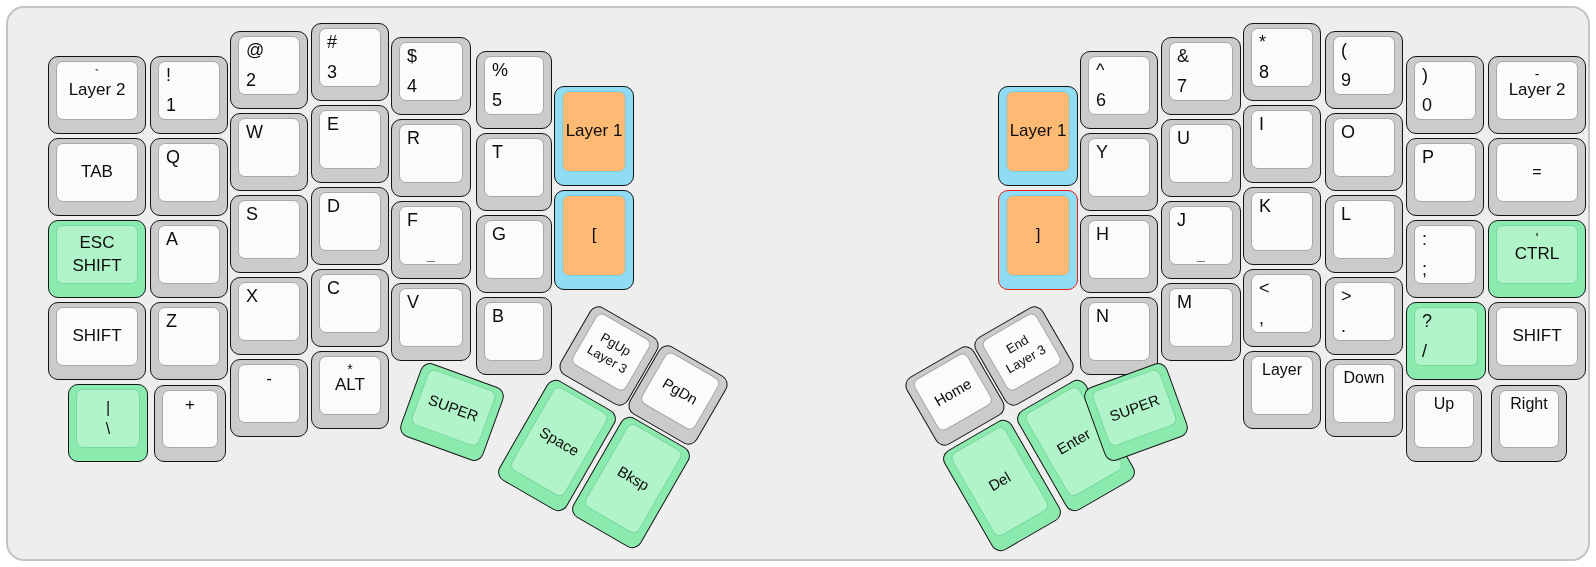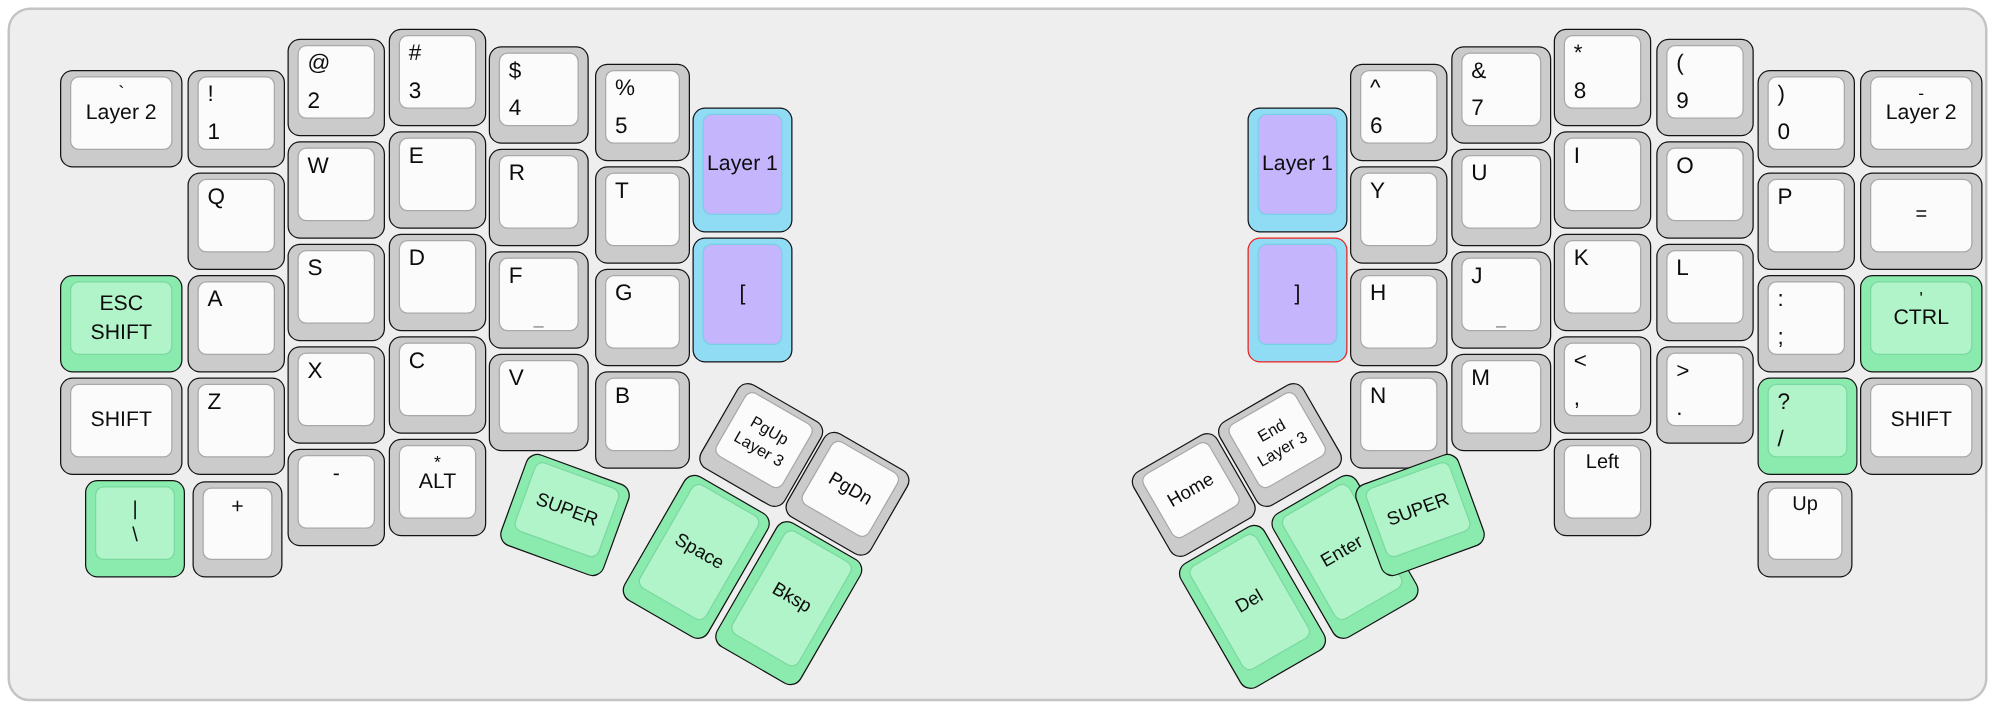--- a/index.html
+++ b/index.html
@@ -17,40 +17,45 @@
     background:#cbcbcb; border:1.5px solid #141414; border-radius:10px;
   }
   .key.green { background:#8beaae; }
   .key.blue  { background:#8fdcf4; }
   .key.sel   { border-color:#f21d1d; }
   .key-top {
     position:absolute; left:7px; right:7px; top:4px; bottom:13px;
     background:#fbfbfb; border:1px solid #a8a8a8; border-radius:7px;
   }
   .key.green .key-top { background:#b1f4c9; border-color:#7bd9a0; }
-  .key.blue  .key-top { background:#c4b5fd; border-color:#79cfe5; }
+  .key.blue  .key-top { background:#fdba74; border-color:#79cfe5; }
   .lbl { position:absolute; color:#0c0c0c; white-space:pre-line; line-height:1.3; }
   .lbl-tl { top:2px;  left:7px; font-size:18px; }
   .lbl-bl { bottom:2px; left:7px; font-size:18px; }
   .lbl-ct { top:3px; left:0; right:0; text-align:center; font-size:15px; }
   .lbl-cc { top:0; left:0; right:0; bottom:0; display:flex; align-items:center;
             justify-content:center; text-align:center; font-size:17px; }
   .lbl-bc { bottom:1px; left:0; right:0; text-align:center; font-size:14px; color:#767676; }
 </style>
 </head>
 <body>
 
 <div class="stage">
   <div class="board">
       <div class="key" style="left: 40px; top: 48px; width: 98px; height: 78px;">
         <div class="key-top">
           <span class="lbl lbl-ct" style="font-size: 15px;">`</span>
           <span class="lbl lbl-cc">Layer 2</span>
         </div>
       </div>
+      <div class="key" style="left: 40px; top: 130px; width: 98px; height: 78px;">
+        <div class="key-top">
+          <span class="lbl lbl-cc">TAB</span>
+        </div>
+      </div>
       <div class="key green" style="left: 40px; top: 212px; width: 98px; height: 78px;">
         <div class="key-top">
           <span class="lbl lbl-cc">ESC
 SHIFT</span>
         </div>
       </div>
       <div class="key" style="left: 40px; top: 294px; width: 98px; height: 78px;">
         <div class="key-top">
           <span class="lbl lbl-cc">SHIFT</span>
         </div>
@@ -289,21 +294,21 @@
         </div>
       </div>
       <div class="key" style="left: 1235px; top: 261px; width: 78px; height: 78px;">
         <div class="key-top">
           <span class="lbl lbl-tl">&lt;</span>
           <span class="lbl lbl-bl">,</span>
         </div>
       </div>
       <div class="key" style="left: 1235px; top: 343px; width: 78px; height: 78px;">
         <div class="key-top">
-          <span class="lbl lbl-ct" style="font-size: 16px;">Left</span>
+          <span class="lbl lbl-ct" style="font-size: 16px;">Layer</span>
         </div>
       </div>
       <div class="key" style="left: 1317px; top: 23px; width: 78px; height: 78px;">
         <div class="key-top">
           <span class="lbl lbl-tl">(</span>
           <span class="lbl lbl-bl">9</span>
         </div>
       </div>
       <div class="key" style="left: 1317px; top: 105px; width: 78px; height: 78px;">
         <div class="key-top">
@@ -314,20 +319,25 @@
         <div class="key-top">
           <span class="lbl lbl-tl">L</span>
         </div>
       </div>
       <div class="key" style="left: 1317px; top: 269px; width: 78px; height: 78px;">
         <div class="key-top">
           <span class="lbl lbl-tl">&gt;</span>
           <span class="lbl lbl-bl">.</span>
         </div>
       </div>
+      <div class="key" style="left: 1317px; top: 351px; width: 78px; height: 78px;">
+        <div class="key-top">
+          <span class="lbl lbl-ct" style="font-size: 16px;">Down</span>
+        </div>
+      </div>
       <div class="key" style="left: 1398px; top: 48px; width: 78px; height: 78px;">
         <div class="key-top">
           <span class="lbl lbl-tl">)</span>
           <span class="lbl lbl-bl">0</span>
         </div>
       </div>
       <div class="key" style="left: 1398px; top: 130px; width: 78px; height: 78px;">
         <div class="key-top">
           <span class="lbl lbl-tl">P</span>
         </div>
@@ -362,20 +372,25 @@
       </div>
       <div class="key green" style="left: 1480px; top: 212px; width: 98px; height: 78px;">
         <div class="key-top">
           <span class="lbl lbl-ct" style="font-size: 14px;">'</span>
           <span class="lbl lbl-cc">CTRL</span>
         </div>
       </div>
       <div class="key" style="left: 1480px; top: 294px; width: 98px; height: 78px;">
         <div class="key-top">
           <span class="lbl lbl-cc">SHIFT</span>
+        </div>
+      </div>
+      <div class="key" style="left: 1483px; top: 377px; width: 76px; height: 77px;">
+        <div class="key-top">
+          <span class="lbl lbl-ct" style="font-size: 16px;">Right</span>
         </div>
       </div>
       <div class="key" style="left: 908px; top: 349px; width: 78px; height: 78px; transform: rotate(-30deg);">
         <div class="key-top">
           <span class="lbl lbl-cc" style="font-size: 15px;">Home</span>
         </div>
       </div>
       <div class="key" style="left: 977px; top: 309px; width: 78px; height: 78px; transform: rotate(-30deg);">
         <div class="key-top">
           <span class="lbl lbl-cc" style="font-size: 13px;">End

